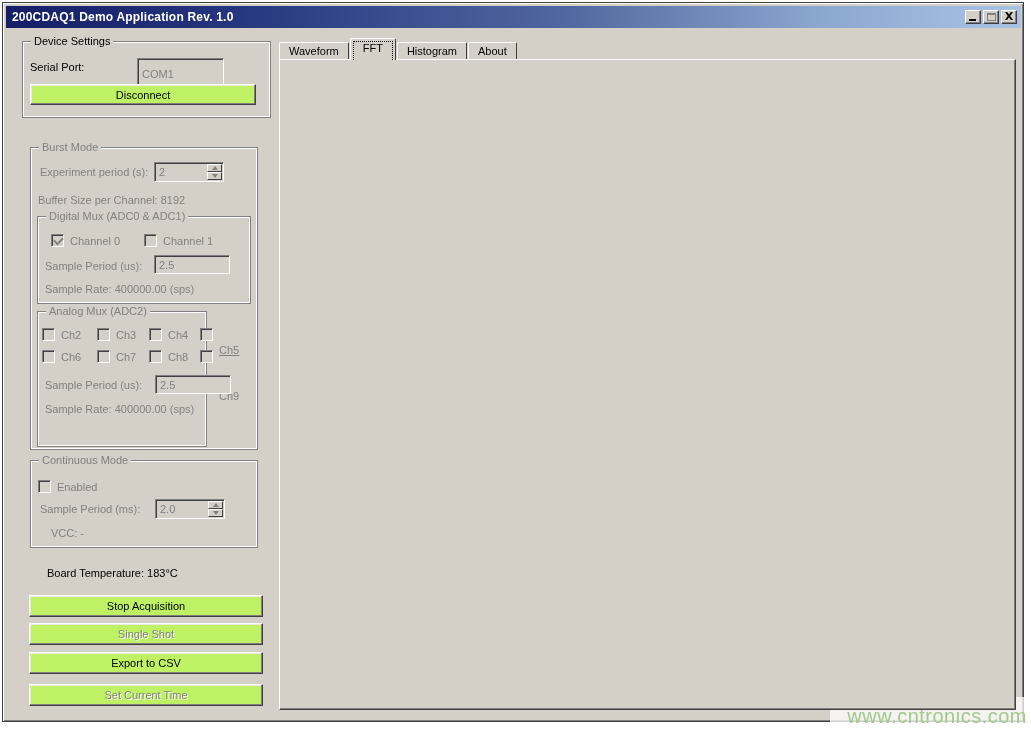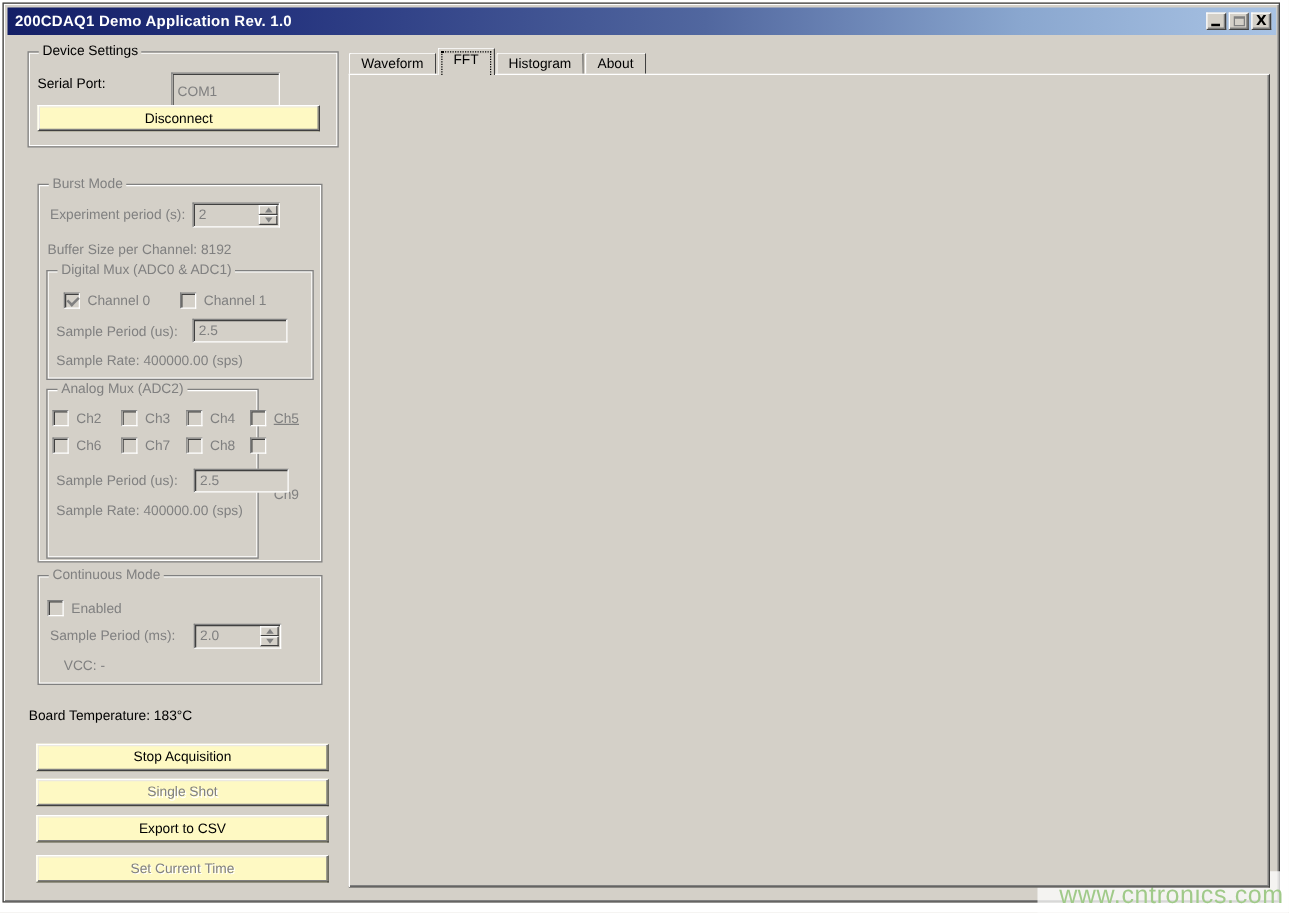--- a/index.html
+++ b/index.html
@@ -21,21 +21,21 @@
     border-top:1px solid #fff; border-left:1px solid #fff;
     border-right:1px solid #404040; border-bottom:1px solid #404040;
     box-shadow: inset -1px -1px 0 #808080; }
   .glyph-min { position:absolute; left:3px; bottom:2px; width:7px; height:2px; background:#000; }
   .glyph-max { position:absolute; left:3px; top:2px; width:9px; height:8px;
     border:1px solid #808080; border-top:2px solid #808080; }
   .glyph-close { position:absolute; left:0; top:-1px; width:100%; text-align:center;
     font-weight:bold; font-size:11px; color:#000; font-family:"DejaVu Sans",sans-serif; }
 
   
-  .btn { background:#fef9c3; text-align:center;
+  .btn { background:#bef264; text-align:center;
     border-top:1px solid #fff; border-left:1px solid #fff;
     border-right:1px solid #404040; border-bottom:1px solid #404040;
     box-shadow: inset -1px -1px 0 #808080, inset 1px 1px 0 #ece9e2;
     display:flex; align-items:center; justify-content:center; }
   .btn.disabled { color:#808080; text-shadow:1px 1px 0 #fff; }
   .tbox { background:#d4d0c8; color:#808080;
     border-top:1px solid #808080; border-left:1px solid #808080;
     border-bottom:1px solid #fff; border-right:1px solid #fff;
     box-shadow: inset 1px 1px 0 #404040;
     display:flex; align-items:center; padding-left:4px; }
@@ -168,21 +168,21 @@
   <div class="gb" id="gb-analog" style="left:34px;top:308px;width:170px;height:136px;">
     <span class="gb-label dis">Analog Mux (ADC2)</span>
     <div id="analog-cbs">
         <span class="cb" style="left: 4px; top: 16px;"></span>
         <span class="cb-label" style="left: 23px; top: 17px;">Ch2</span>
         <span class="cb" style="left: 59px; top: 16px;"></span>
         <span class="cb-label" style="left: 78px; top: 17px;">Ch3</span>
         <span class="cb" style="left: 111px; top: 16px;"></span>
         <span class="cb-label" style="left: 130px; top: 17px;">Ch4</span>
         <span class="cb" style="left: 162px; top: 16px;"></span>
-        <span class="cb-label" style="left: 181px; top: 17px; text-decoration: underline;">Ch5</span>
+        <span class="cb-label" style="left: 181px; top: 32px; text-decoration: underline;">Ch5</span>
         <span class="cb" style="left: 4px; top: 38px;"></span>
         <span class="cb-label" style="left: 23px; top: 39px;">Ch6</span>
         <span class="cb" style="left: 59px; top: 38px;"></span>
         <span class="cb-label" style="left: 78px; top: 39px;">Ch7</span>
         <span class="cb" style="left: 111px; top: 38px;"></span>
         <span class="cb-label" style="left: 130px; top: 39px;">Ch8</span>
         <span class="cb" style="left: 162px; top: 38px;"></span>
         <span class="cb-label" style="left: 181px; top: 39px; margin-top: 39px;">Ch9</span>
       </div>
     <span class="abs dis" style="left:7px;top:67px;">Sample Period (us):</span>
@@ -202,21 +202,21 @@
             <span class="arr"></span>
           </div>
         <div class="dn">
             <span class="arr"></span>
           </div>
       </div>
     </div>
     <span class="abs dis" style="left:20px;top:66px;">VCC: -</span>
   </div>
 
-  <span class="abs" style="left:20px;top:564px;">Board Temperature: 183°C</span>
+  <span class="abs" style="left:44px;top:564px;">Board Temperature: 183°C</span>
 
   <div id="action-buttons">
       <div class="btn abs" style="left: 26px; top: 592px; width: 234px; height: 22px;">Stop Acquisition</div>
       <div class="btn abs disabled" style="left: 26px; top: 620px; width: 234px; height: 22px;">Single Shot</div>
       <div class="btn abs" style="left: 26px; top: 649px; width: 234px; height: 22px;">Export to CSV</div>
       <div class="btn abs disabled" style="left: 26px; top: 681px; width: 234px; height: 22px;">Set Current Time</div>
     </div>
 
   <div id="tabs">
       <div class="tab">Waveform</div>

